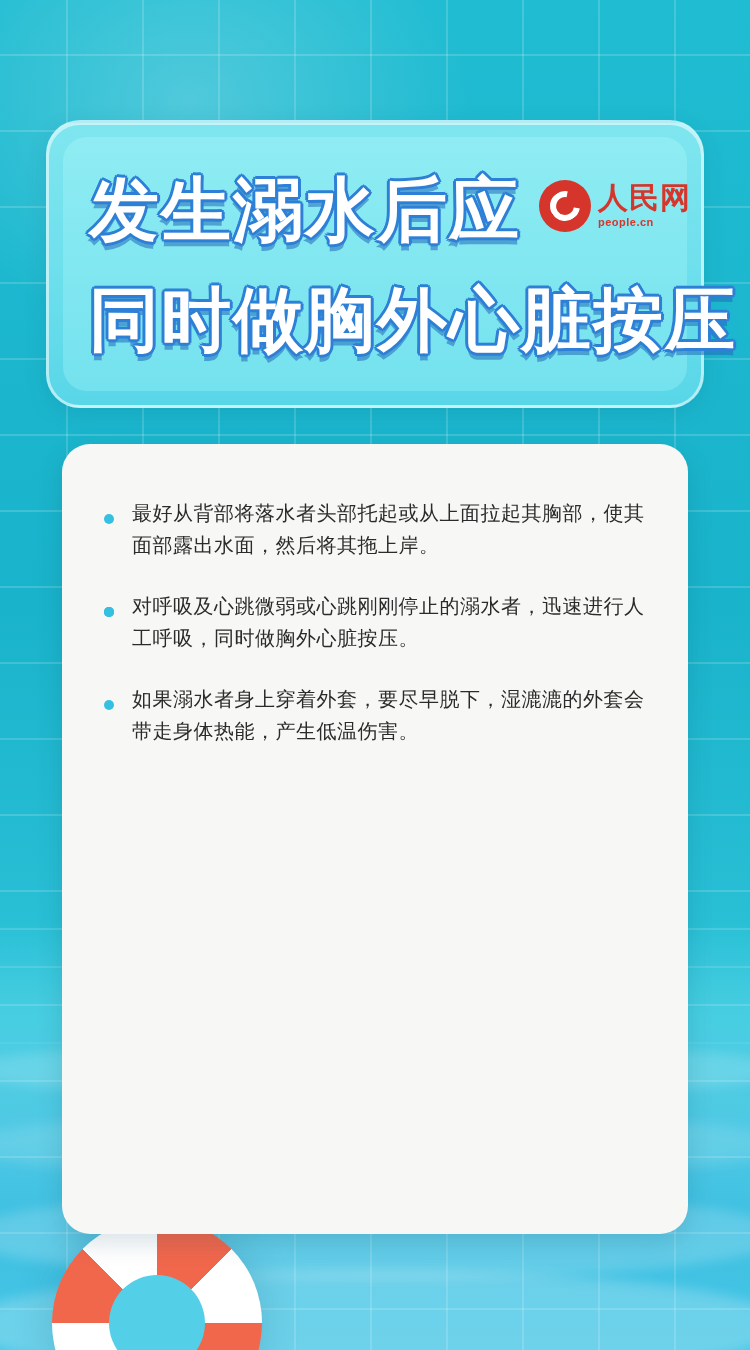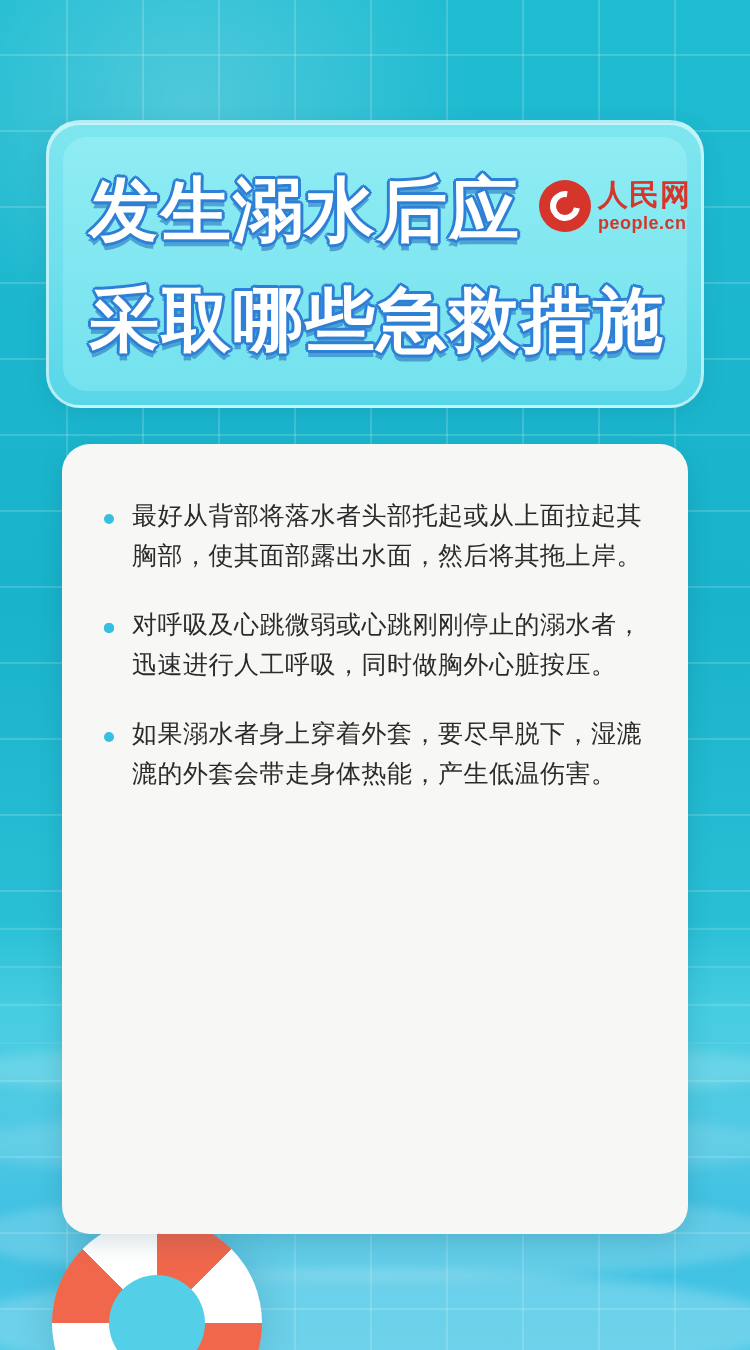--- a/index.html
+++ b/index.html
@@ -181,21 +181,21 @@
   .logo-cn {
     font-family: "DejaVu Sans", "Liberation Sans", sans-serif;
     font-size: 30px;
     font-weight: bold;
     color: #d6352b;
     letter-spacing: 1px;
     text-shadow: none;
   }
   .logo-en {
     font-family: "Liberation Sans", sans-serif;
-    font-size: 18px;
+    font-size: 11px;
     font-weight: bold;
     color: #d6352b;
     letter-spacing: 0.5px;
     margin-top: 4px;
     text-shadow: none;
   }
 
   
   .card {
     position: absolute;
@@ -211,22 +211,22 @@
   }
   .bullet-list {
     list-style: none;
     margin: 0;
     padding: 0;
   }
   .bullet-item {
     position: relative;
     padding-left: 36px;
     margin-bottom: 30px;
-    font-family: Liberation Mono, monospace;
-    font-size: 25px;
+    font-family: Liberation Sans, sans-serif;
+    font-size: 20px;
     line-height: 1.58;
     color: #2b2b2b;
     letter-spacing: 0.5px;
   }
   .bullet-item:last-child { margin-bottom: 16px; }
   .bullet-dot {
     position: absolute;
     left: 8px;
     top: 16px;
     width: 10px;
@@ -257,21 +257,21 @@
       <div class="title-line row1">
         <span>发生溺水后应</span>
         <span class="logo">
           <span class="logo-mark"></span>
           <span class="logo-text">
             <span class="logo-cn">人民网</span>
             <span class="logo-en">people.cn</span>
           </span>
         </span>
       </div>
-      <div class="title-line">采取哪些急救措施</div>
+      <div class="title-line">同时做胸外心脏按压</div>
     </div>
   </div>
 
   <div class="card">
     <ul class="bullet-list">
       <li class="bullet-item">
         <span class="bullet-dot"></span>
         <span>最好从背部将落水者头部托起或从上面拉起其胸部，使其面部露出水面，然后将其拖上岸。</span>
       </li>
       <li class="bullet-item">

